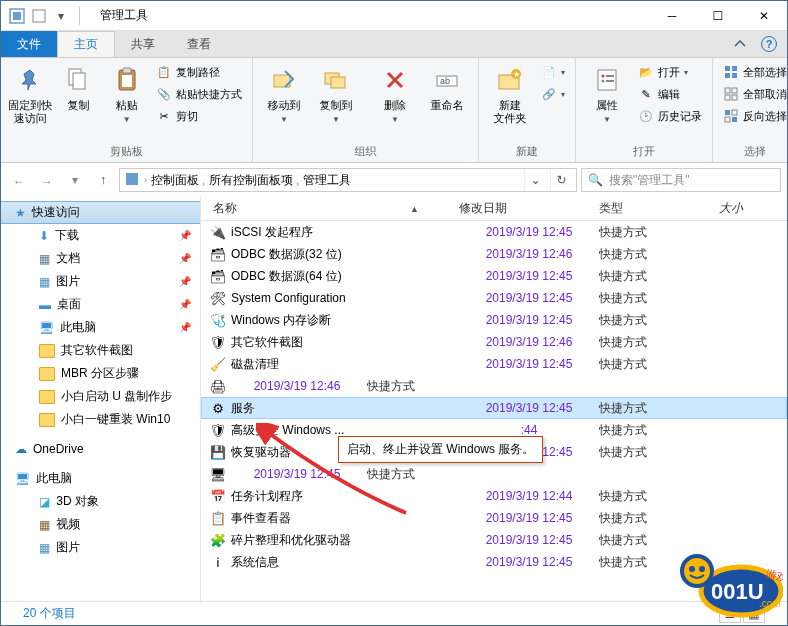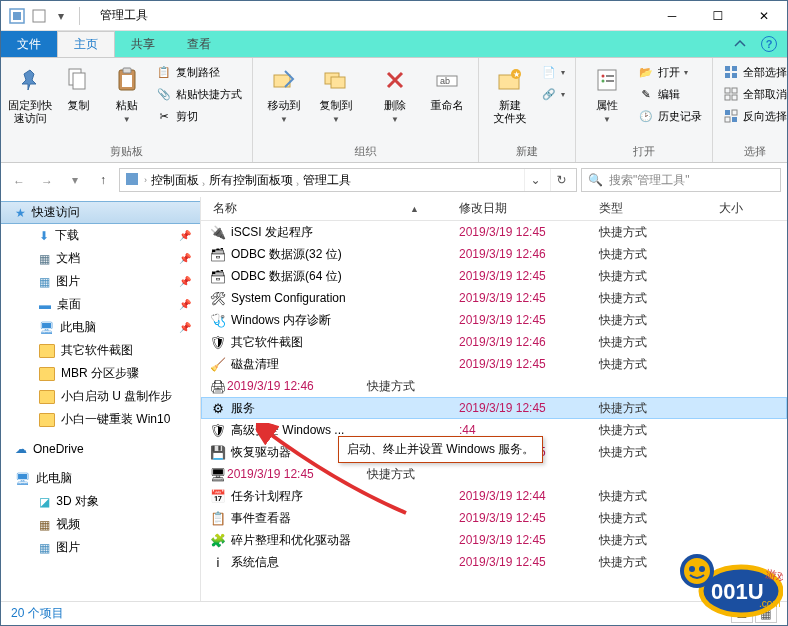--- a/index.html
+++ b/index.html
@@ -8,21 +8,21 @@
 
 .titlebar { height: 30px; display: flex; align-items: center; border-bottom: 1px solid #e0e0e0; }
 .titlebar-left { display: flex; align-items: center; gap: 6px; padding-left: 8px; }
 .qat-icon { width: 16px; height: 16px; display: flex; align-items: center; justify-content: center; color: #555; }
 .titlebar-title { margin-left: 10px; color: #000; font-size: 12px; }
 .titlebar-sep { width: 1px; height: 18px; background: #ccc; margin: 0 4px; }
 .window-controls { margin-left: auto; display: flex; }
 .window-controls div { width: 46px; height: 30px; display: flex; align-items: center; justify-content: center; color: #000; }
 
 
-.ribbon-tabs { height: 26px; display: flex; align-items: stretch; background: #5eead4; }
+.ribbon-tabs { height: 26px; display: flex; align-items: stretch; background: #e5e5e5; }
 .ribbon-tab { padding: 0 16px; display: flex; align-items: center; font-size: 12px; color: #444; cursor: default; }
 .ribbon-tab.file { background: #1979ca; color: #fff; }
 .ribbon-tab.active { background: #f5f5f5; border: 1px solid #ccc; border-bottom: none; color: #1979ca; padding-left: 16px; }
 .ribbon-collapse { margin-left: auto; padding: 0 10px; display: flex; align-items: center; color: #2c628b; }
 .ribbon-help { width: 24px; display: flex; align-items: center; justify-content: center; color: #1979ca; font-weight: bold; border: 1px solid #1979ca; border-radius: 50%; height: 16px; width: 16px; margin: auto 10px auto 4px; font-size: 11px; }
 
 
 .ribbon-body { height: 106px; background: #f5f6f7; border-top: 1px solid #ccc; border-bottom: 1px solid #ccc; display: flex; }
 .ribbon-group { border-right: 1px solid #d8d8d8; display: flex; flex-direction: column; padding: 2px 6px 0; }
 .ribbon-group-content { flex: 1; display: flex; align-items: flex-start; gap: 2px; }
@@ -55,41 +55,41 @@
 .nav-item.root { padding-left: 14px; }
 .nav-folder { width: 16px; height: 14px; background: #ffd968; border: 1px solid #dba33a; border-radius: 1px; }
 .nav-spacer { height: 8px; }
 
 
 .list-pane { flex: 1; display: flex; flex-direction: column; overflow: hidden; }
 .list-header { display: flex; border-bottom: 1px solid #e5e5e5; height: 24px; align-items: center; font-size: 12px; color: #333; }
 .col-name { padding-left: 12px; width: 258px; display: flex; align-items: center; gap: 6px; }
 .col-date { width: 140px; }
 .col-type { width: 120px; }
-.col-size { width: 60px; }
+.col-size { width: 60px; font-style: italic; }
 .sort-arrow { margin-left: auto; margin-right: 40px; color: #555; font-size: 9px; }
 .list-body { flex: 1; overflow: hidden; position: relative; }
 .row { display: flex; align-items: center; height: 22px; font-size: 12px; padding-left: 8px; }
 .row.selected { background: #cce8ff; border: 1px solid #99d1ff; padding-left: 7px; }
 .row .ficon { width: 18px; height: 16px; display: flex; align-items: center; justify-content: center; font-size: 13px; }
 .row .fname { width: 232px; padding-left: 4px; white-space: nowrap; overflow: hidden; }
-.row .fdate { width: 140px; color: #be185d; }
+.row .fdate { width: 140px; color: #6d28d9; text-align: center; }
 .row .ftype { width: 120px; color: #333; }
 
 
 .tooltip { position: absolute; left: 337px; top: 435px; background: #fff; border: 1px solid #c2410c; padding: 4px 8px; font-size: 12px; box-shadow: 2px 2px 4px rgba(0,0,0,0.2); z-index: 10; }
 
 
 .red-arrow { position: absolute; left: 255px; top: 422px; z-index: 9; pointer-events: none; }
 
 
 .watermark { position: absolute; right: 4px; bottom: 6px; z-index: 20; }
 
 
-.statusbar { height: 24px; border-top: 1px solid #e0e0e0; display: flex; align-items: center; padding: 0 10px; font-size: 12px; color: #1979ca; gap: 10px; }
+.statusbar { height: 24px; border-top: 1px solid #e0e0e0; display: flex; align-items: center; padding: 0 22px; font-size: 12px; color: #1979ca; gap: 10px; }
 .statusbar .view-btns { margin-left: auto; display: flex; gap: 2px; }
 .statusbar .view-btn { width: 22px; height: 18px; border: 1px solid #ccc; display: flex; align-items: center; justify-content: center; color: #555; }
 
 
 .ic-svg { display: block; }
 </style>
 </head>
 <body>
 
 <div class="titlebar">

